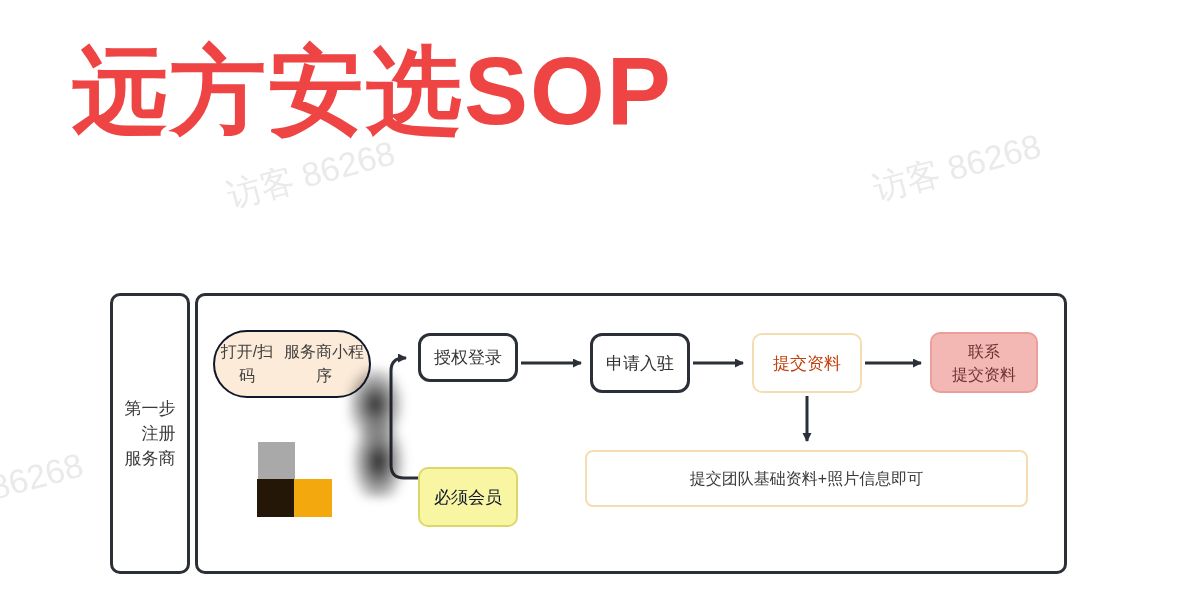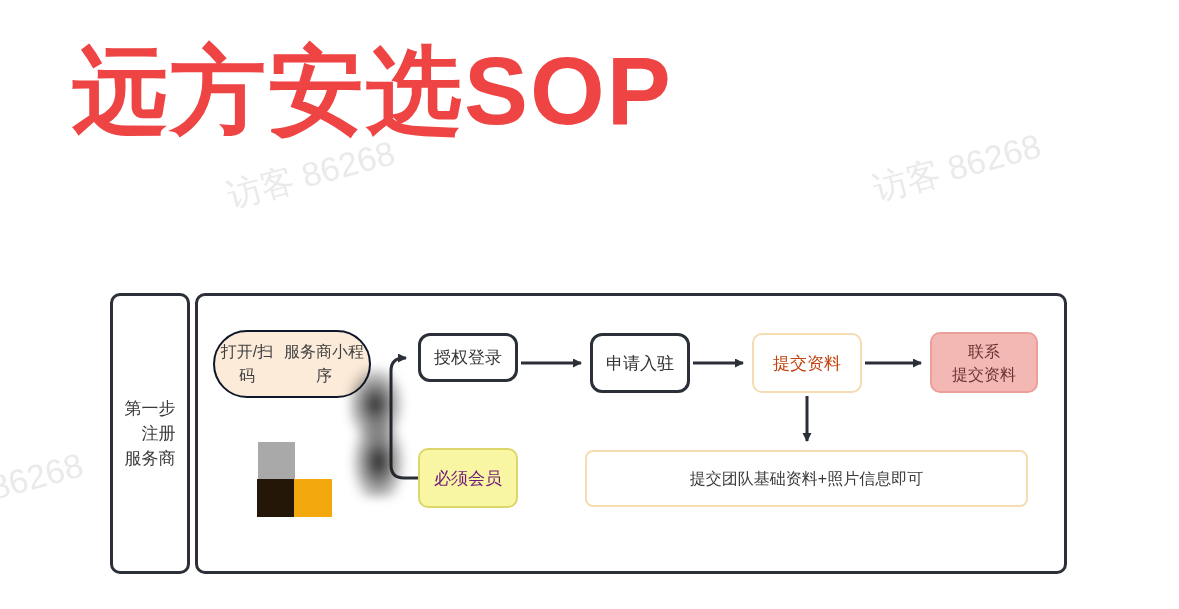--- a/index.html
+++ b/index.html
@@ -54,23 +54,23 @@
     left:752px; top:333px; width:110px; height:60px;
     border:2px solid #f6dcb2; border-radius:10px; background:#fff;
     font-size:17px; color:#c2410c;
   }
   .contact-box {
     left:930px; top:332px; width:108px; height:61px;
     background:#f4b8b4; border:2px solid #ea9f9b; border-radius:10px;
     font-size:16px; color:#6b3331; line-height:23px; flex-direction:column; font-weight:400;
   }
   .member-box {
-    left:418px; top:448px; width:100px; height:60px;
+    left:418px; top:467px; width:100px; height:60px;
     background:#f8f6a3; border:2px solid #ddd76b; border-radius:10px;
-    font-size:17px; color:#701a75;
+    font-size:17px; color:#0f172a;
   }
   .note-box {
     left:585px; top:450px; width:443px; height:57px;
     background:#fff; border:2px solid #f6dcb2; border-radius:8px;
     font-size:16px; color:#3a3a3a; line-height:22px; flex-direction:column;
   }
 
   
   .censor { z-index:4; }
   .censor-gray   { left:258px; top:442px; width:37px; height:37px; background:#a9a9a9; }

